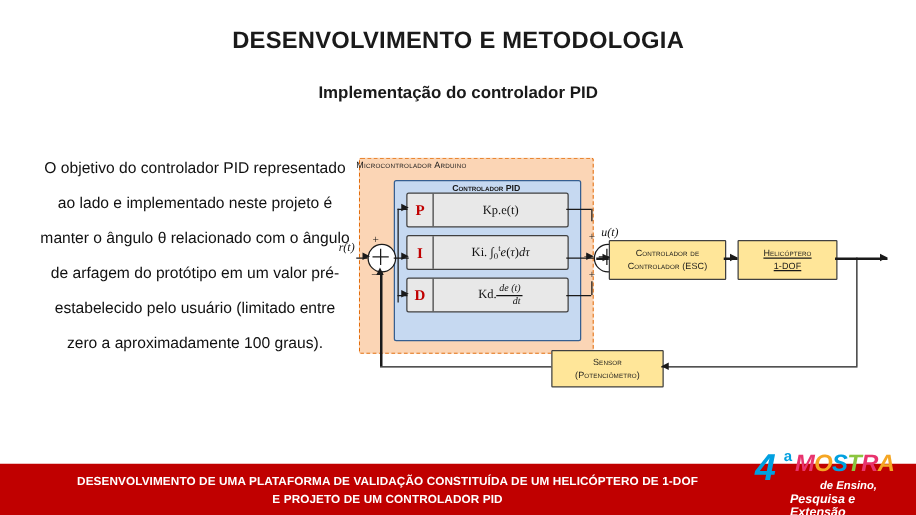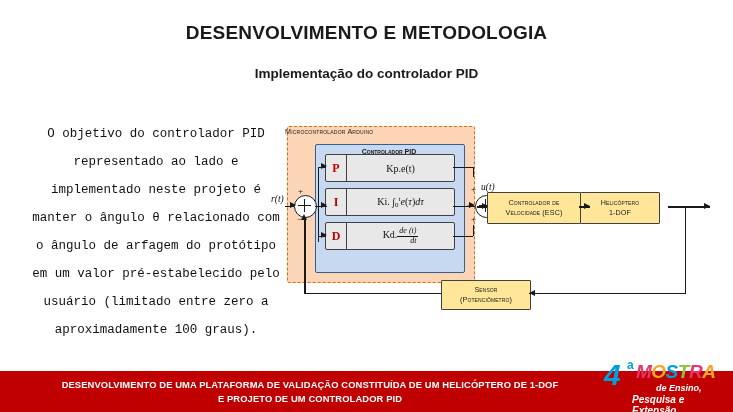--- a/index.html
+++ b/index.html
@@ -42,21 +42,20 @@
   }
   .paragraph {
     position: absolute;
     left: 32px;
     top: 120px;
     width: 248px;
     text-align: center;
     font-size: 12.5px;
     line-height: 28px;
     color: #111;
-    font-family: Liberation Mono, monospace;
   }
 
   
   .diagram {
     position: absolute;
     left: 285px;
     top: 122px;
     width: 440px;
     height: 205px;
   }
@@ -180,21 +179,21 @@
     justify-content: center;
     text-align: center;
     font-size: 7.2px;
     font-variant: small-caps;
     letter-spacing: .1px;
     color: #1a1a1a;
     line-height: 1.35;
     border-radius: 1px;
   }
   .box-esc { left: 202px; top: 70px; width: 92px; height: 30px; }
-  .box-heli { left: 295px; top: 70px; width: 78px; height: 30px; }
+  .box-heli { left: 305px; top: 70px; width: 78px; height: 30px; text-decoration: underline; }
   .box-sensor { left: 156px; top: 158px; width: 88px; height: 28px; }
 
   .line { position: absolute; background: #1a1a1a; }
   .h { height: 1.2px; }
   .v { width: 1.2px; }
 
   .arrow {
     position: absolute;
     width: 0; height: 0;
     border-style: solid;
@@ -349,21 +348,21 @@
     <div class="line h" style="left:168px; top:113.5px; width:20px;"></div>
     <div class="line v" style="left:187.5px; top:44.5px; height:10px;"></div>
     <div class="line v" style="left:187.5px; top:103px; height:11px;"></div>
     <div class="arrow arrow-r" style="left:184px; top:80px;"></div>
 
     <div class="line h" style="left:211px; top:83.5px; width:-0px;"></div>
     <div class="line h" style="left:211px; top:83.5px; width:0px;"></div>
     <div class="line h" style="left:211px; top:83.5px; width:0;"></div>
 
     <div class="yellow-box box-esc">
-      <span><span>Controlador de</span><br><span>Velocidade (ESC)</span></span>
+      <span><span>Controlador de</span><br><span>Controlador (ESC)</span></span>
     </div>
     <div class="yellow-box box-heli">
       <span><span>Helicóptero</span><br><span>1-DOF</span></span>
     </div>
     <div class="yellow-box box-sensor">
       <span><span>Sensor</span><br><span>(Potenciômetro)</span></span>
     </div>
 
     <div class="line h" style="left:191px; top:84.5px; width:0;"></div>
     <div class="line h" style="left:192px; top:84.5px; width:0;"></div>

